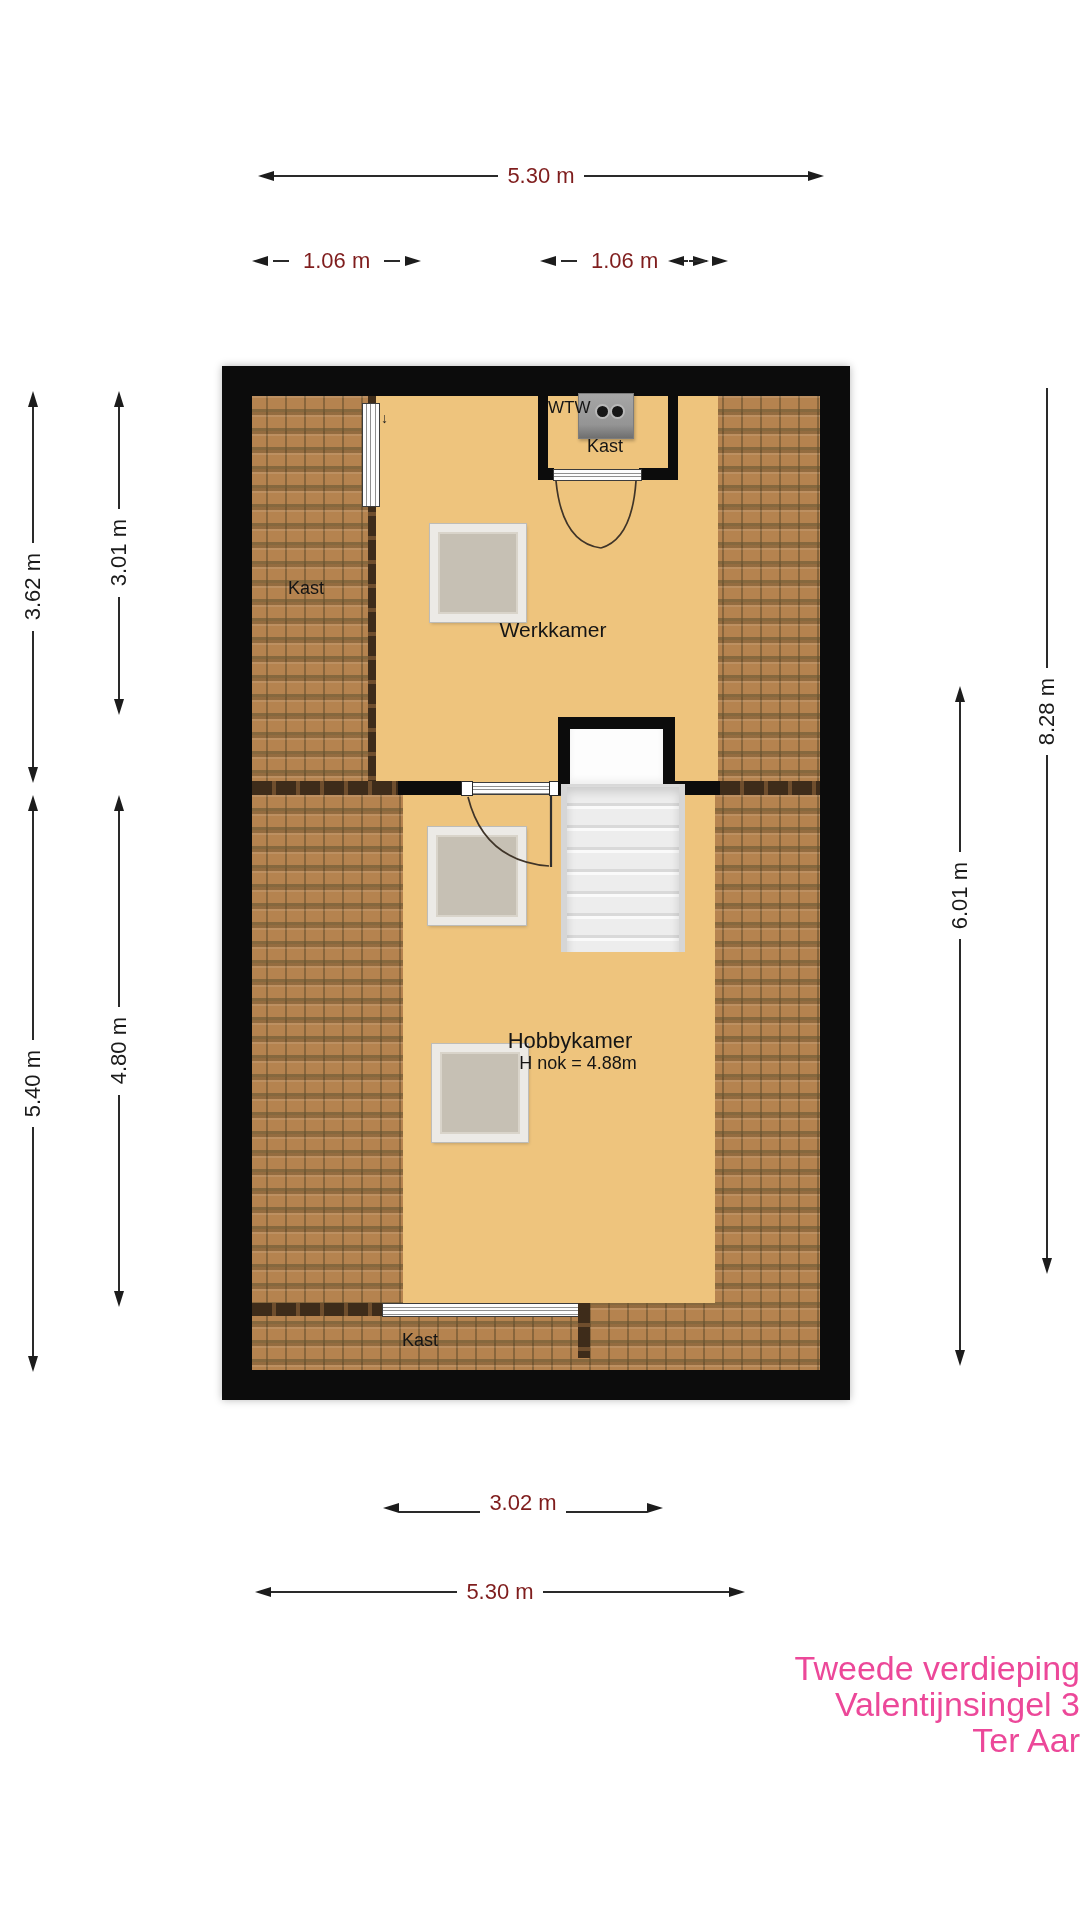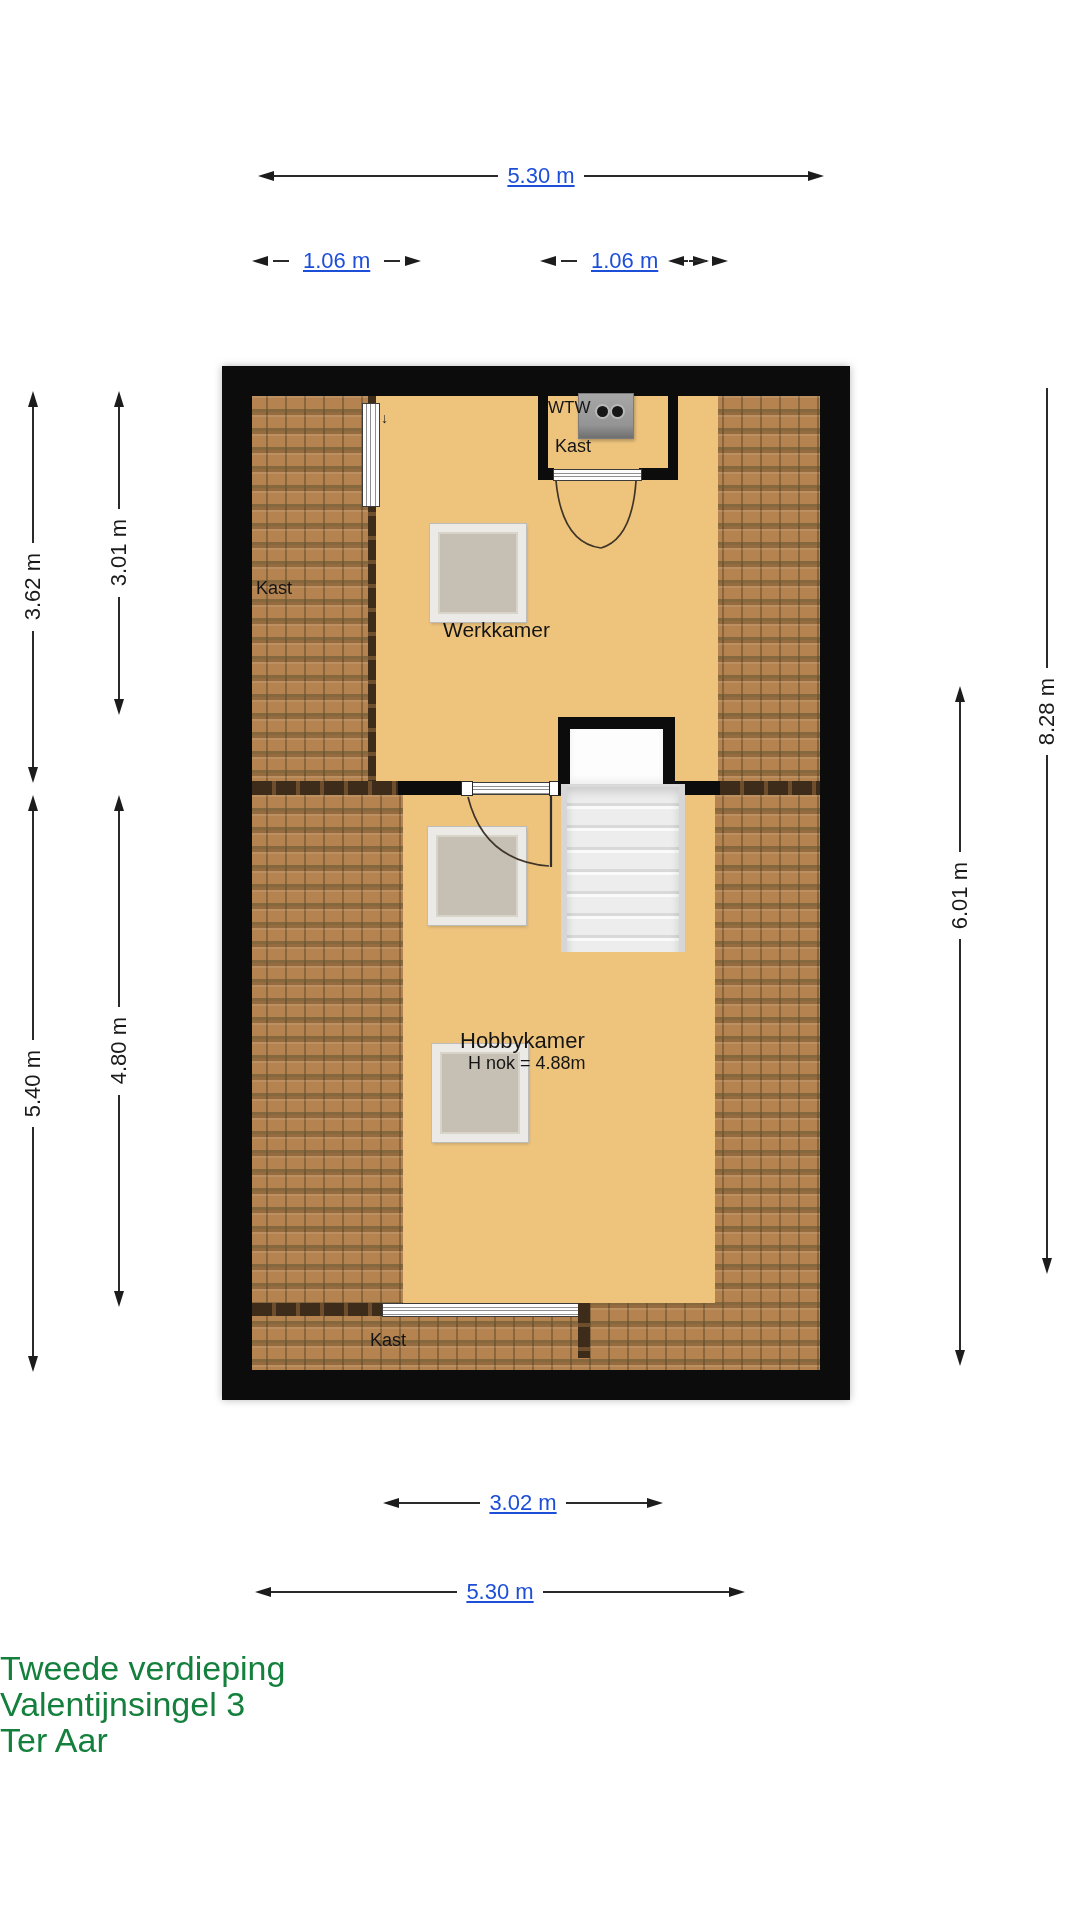--- a/index.html
+++ b/index.html
@@ -35,38 +35,38 @@
   .stairs{background:repeating-linear-gradient(180deg,#fafafa 0 3px,#ededed 3px 19px,#d9d9d9 19px 22px);
           border-left:6px solid #d6d6d6;border-right:6px solid #d6d6d6;
           box-shadow:inset 0 8px 10px rgba(0,0,0,.14);}
 
   
   .wtw-unit{background:linear-gradient(180deg,#a7a7a7,#949494 70%,#6f6f6f 100%);
             border:1px solid #7c7c7c;box-shadow:1px 2px 3px rgba(0,0,0,.25);}
   .burner{width:11px;height:11px;border-radius:50%;background:#161616;border:2px solid #b9b9b9;display:inline-block;}
 
   
-  .rlabel{color:#151515;text-align:left;white-space:nowrap;}
+  .rlabel{color:#151515;text-align:center;white-space:nowrap;}
 
   
   .hdim{display:flex;align-items:center;height:20px;}
   .vdim{display:flex;flex-direction:column;align-items:center;width:28px;}
   .dline{flex:1;height:1.8px;background:#2a2a2a;}
   .vline{flex:1;width:1.8px;background:#2a2a2a;}
-  .dlabel{padding:0 9px;font-size:22px;color:#1d4ed8;white-space:nowrap;line-height:20px;text-decoration:underline;}
+  .dlabel{padding:0 9px;font-size:22px;color:#7f1d1d;white-space:nowrap;line-height:20px;}
   .vlabel{writing-mode:vertical-rl;transform:rotate(180deg);padding:10px 0;font-size:22px;color:#1a1a1a;white-space:nowrap;}
   .tri-l{width:0;height:0;border-top:5px solid transparent;border-bottom:5px solid transparent;border-right:16px solid #1c1c1c;}
   .tri-r{width:0;height:0;border-top:5px solid transparent;border-bottom:5px solid transparent;border-left:16px solid #1c1c1c;}
   .tri-u{width:0;height:0;border-left:5px solid transparent;border-right:5px solid transparent;border-bottom:16px solid #1c1c1c;}
   .tri-d{width:0;height:0;border-left:5px solid transparent;border-right:5px solid transparent;border-top:16px solid #1c1c1c;}
   .odim{display:flex;align-items:center;gap:5px;height:20px;}
   .oline{width:16px;height:1.8px;background:#2a2a2a;}
   .fix280{flex:0 0 280px;} .fix150{flex:0 0 150px;}
 
-  .title{left:0;top:1650px;width:1080px;text-align:left;font-size:34px;line-height:36px;color:#15803d;}
+  .title{left:0;top:1650px;width:1080px;text-align:right;font-size:34px;line-height:36px;color:#ec4899;}
 </style>
 </head>
 <body>
 
 <div class="canvas">
 
   <div class="abs hdim" style="left:258px;top:166px;width:566px;">
     <div class="tri-l"></div>
     <div class="dline"></div>
     <span class="dlabel">5.30 m</span>
@@ -136,21 +136,21 @@
     <div class="tri-d"></div>
   </div>
 
   <div class="abs vdim" style="left:1033px;top:388px;height:886px;">
     <div class="vline fix280"></div>
     <span class="vlabel">8.28 m</span>
     <div class="vline"></div>
     <div class="tri-d"></div>
   </div>
 
-  <div class="abs hdim" style="left:383px;top:1493px;width:280px;">
+  <div class="abs hdim" style="left:383px;top:1493px;width:280px;align-items:flex-end;">
     <div class="tri-l"></div>
     <div class="dline"></div>
     <span class="dlabel">3.02 m</span>
     <div class="dline"></div>
     <div class="tri-r"></div>
   </div>
 
   <div class="abs hdim" style="left:255px;top:1582px;width:490px;">
     <div class="tri-l"></div>
     <div class="dline"></div>

